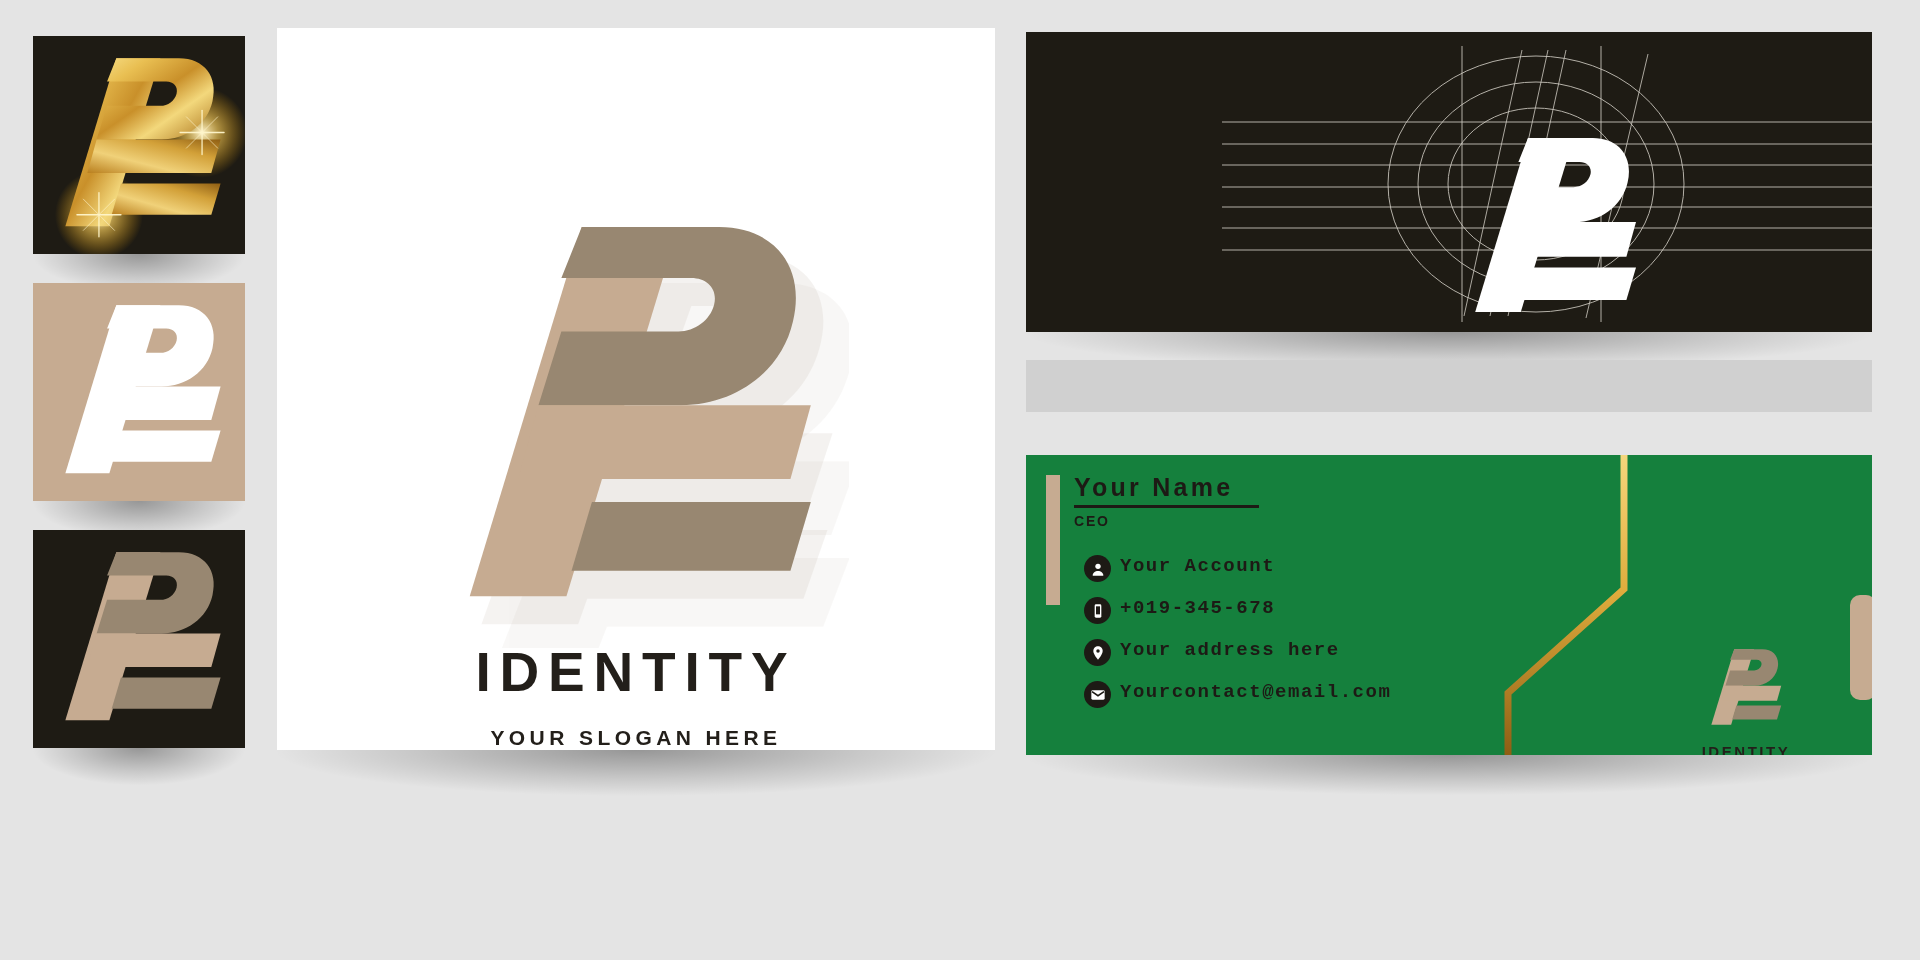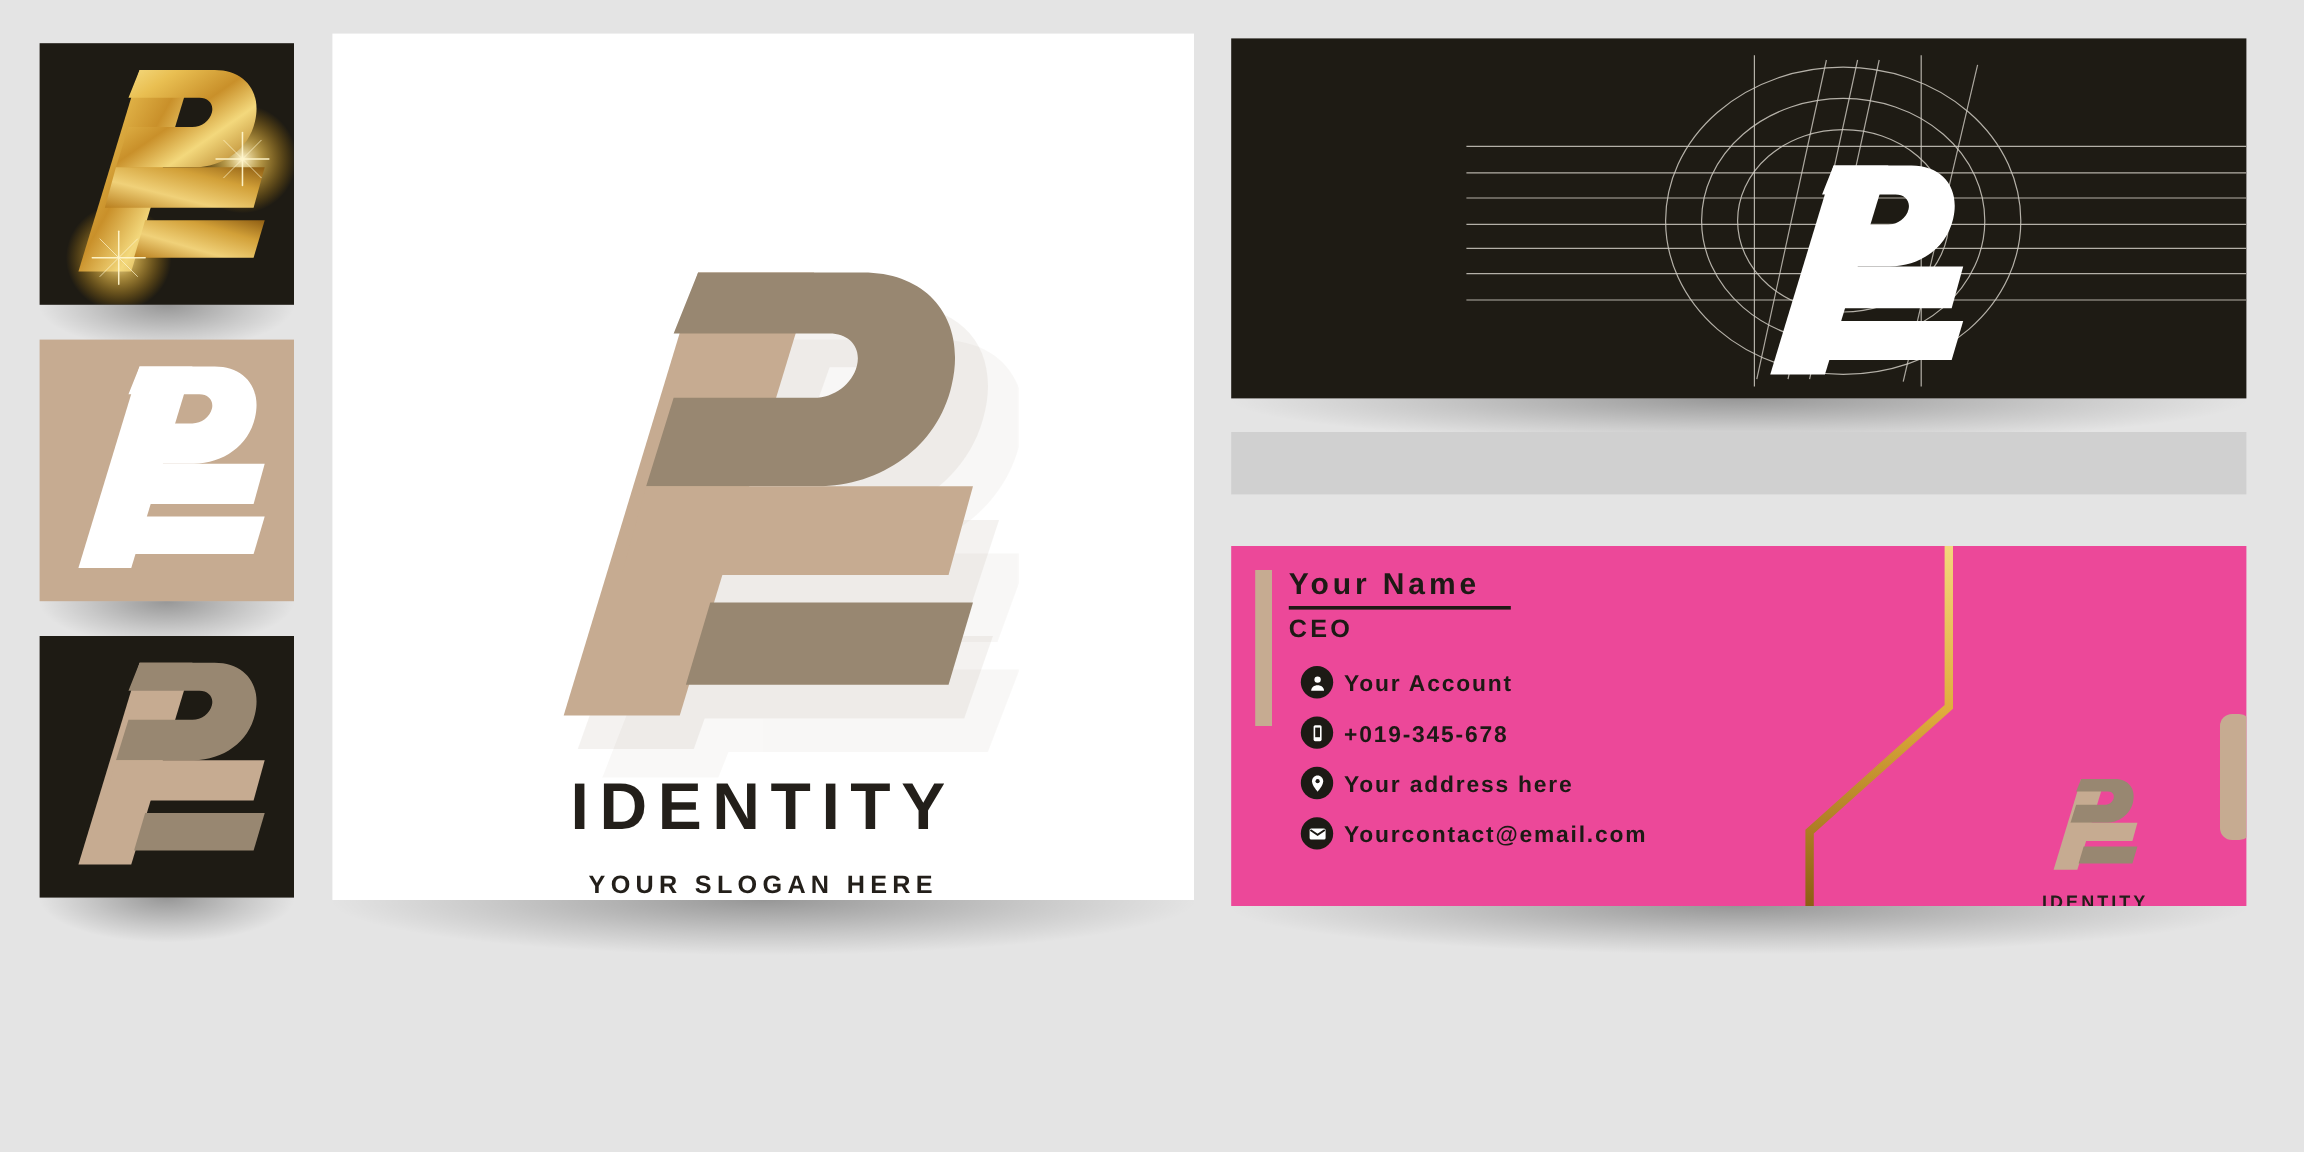--- a/index.html
+++ b/index.html
@@ -35,21 +35,21 @@
   .poster-sh{left:277px;top:750px;width:718px;height:64px;}
 
   
   .darkcard{left:1026px;top:32px;width:846px;height:300px;background:#1e1b14;}
   .darkcard-sh{left:1026px;top:332px;width:846px;height:52px;}
 
   
   .palette-plate{left:1026px;top:360px;width:846px;height:52px;background:#d0d0d0;}
 
   
-  .whitecard{left:1026px;top:455px;width:846px;height:300px;background:#ec4899;}
+  .whitecard{left:1026px;top:455px;width:846px;height:300px;background:#15803d;}
   .whitecard-sh{left:1026px;top:755px;width:846px;height:56px;}
 
   
   .mark{display:block;}
 
   
   .poster-word{
     position:absolute;left:0;right:0;text-align:center;
     color:#231f1a;font-weight:700;letter-spacing:0.16em;
   }
@@ -57,23 +57,23 @@
   .poster-slogan{top:698px;font-size:21px;letter-spacing:0.21em;}
 
   
   .bc-leftbar{position:absolute;left:20px;top:20px;width:14px;height:130px;background:#c6ab91;}
   .bc-rightnib{position:absolute;right:-4px;top:140px;width:26px;height:105px;background:#c6ab91;border-radius:10px;}
   .bc-name{
     position:absolute;left:48px;top:18px;
     font-size:25px;font-weight:700;color:#1d1a15;letter-spacing:0.13em;
     border-bottom:3px solid #1d1a15;padding-bottom:3px;padding-right:26px;display:inline-block;
   }
-  .bc-role{position:absolute;left:48px;top:58px;font-size:21px;font-weight:700;color:#1d1a15;letter-spacing:0.13em;}
+  .bc-role{position:absolute;left:48px;top:58px;font-size:14px;font-weight:700;color:#1d1a15;letter-spacing:0.13em;}
   .bc-list{position:absolute;left:58px;top:100px;}
-  .bc-row{display:flex;align-items:flex-end;margin-bottom:15px;}
+  .bc-row{display:flex;align-items:flex-start;margin-bottom:15px;font-family:Liberation Mono, monospace;}
   .bc-ic{
     width:27px;height:27px;border-radius:50%;background:#1d1a15;
     display:flex;align-items:center;justify-content:center;flex:0 0 auto;margin-right:9px;
   }
   .bc-tx{font-size:19px;font-weight:700;color:#1d1a15;letter-spacing:0.08em;}
 
   .bc-minilogo{position:absolute;left:660px;top:185px;width:120px;text-align:center;}
   .mini-identity{font-size:15px;font-weight:700;letter-spacing:0.17em;color:#231f1a;margin-top:5px;}
 
   .goldline{position:absolute;left:0;top:0;width:100%;height:100%;pointer-events:none;}

